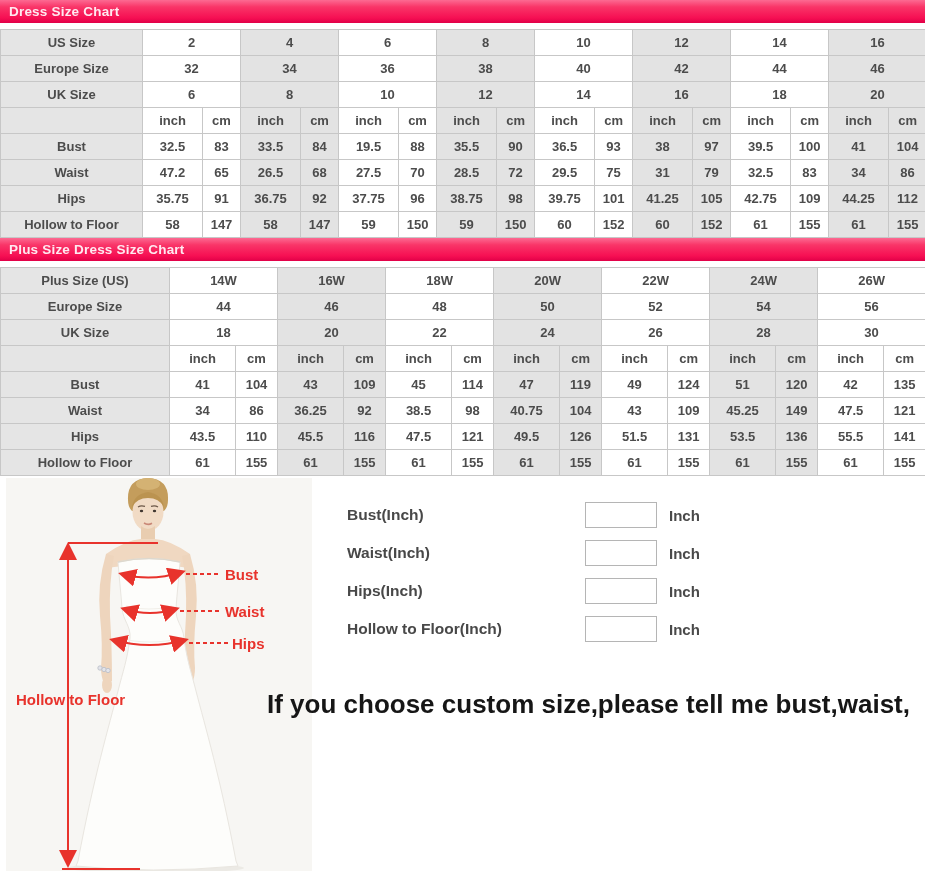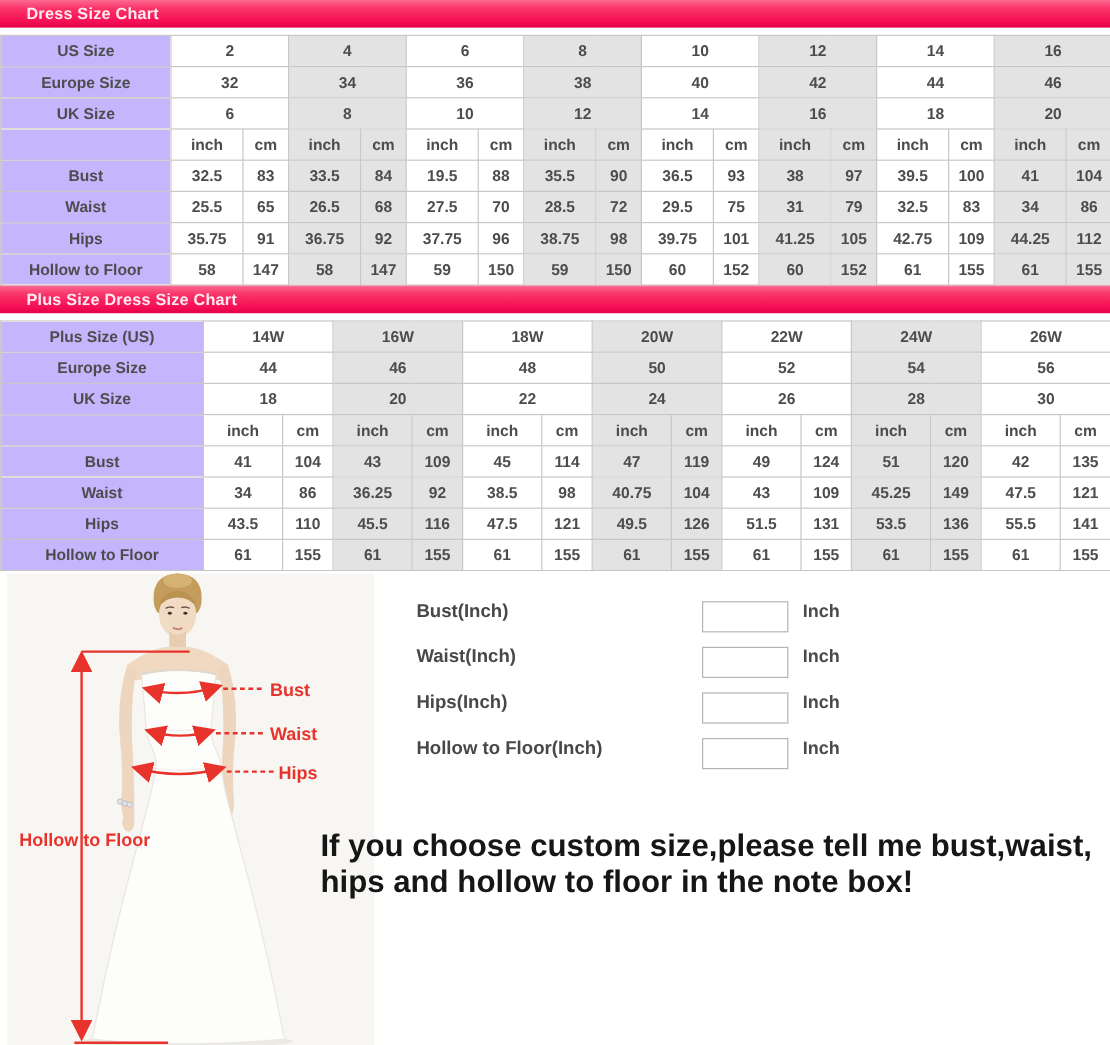--- a/index.html
+++ b/index.html
@@ -1,37 +1,37 @@
 <!DOCTYPE html>
 <html><head>
 <meta charset="utf-8">
 <style>
   html,body{margin:0;padding:0;}
   body{
     width:925px;height:871px;background:#ffffff;overflow:hidden;
     font-family:"Liberation Sans",sans-serif;
   }
   .bar{
-    height:23px;line-height:23px;padding-left:22px;
+    height:23px;line-height:23px;padding-left:9px;
     font-size:13.5px;font-weight:700;color:#ffe9f0;letter-spacing:.2px;
     background:linear-gradient(180deg,#fc6a92 0%,#f93568 30%,#f60f53 78%,#e10048 100%);
   }
   .gap{height:6px;}
   table.size{border-collapse:collapse;table-layout:fixed;width:925px;}
   table.size th,table.size td{
     border:1px solid #c7c7c7;height:25px;padding:0;text-align:center;
     vertical-align:middle;font-size:13px;font-weight:700;color:#4c4c4c;background:#ffffff;
     overflow:hidden;white-space:nowrap;
   }
-  table.size th{background:#c4b5fd;}
+  table.size th{background:#e5e5e5;}
   table.size td.shade{background:#e3e3e3;}
   .bottom{position:relative;height:400px;background:#ffffff;}
   .figure-wrap{position:absolute;left:0;top:0;width:320px;height:400px;}
   .form{position:absolute;left:347px;top:25px;}
-  .frow{display:flex;align-items:flex-start;height:28px;margin-bottom:10px;}
+  .frow{display:flex;align-items:center;height:28px;margin-bottom:10px;}
   .flabel{width:238px;font-size:15.5px;font-weight:700;color:#484848;}
   .fbox{
     width:62px;height:24px;border:1px solid #b5b5b5;background:#ffffff;
     font-size:14px;padding:0 4px;outline:none;border-radius:0;
   }
   .fsuffix{margin-left:12px;font-size:15px;font-weight:700;color:#4a4a4a;}
   .note{
     position:absolute;left:267px;top:213px;
     font-size:26px;font-weight:700;color:#161616;line-height:30px;white-space:nowrap;
   }
@@ -130,21 +130,21 @@
         <td>93</td>
         <td class="shade">38</td>
         <td class="shade">97</td>
         <td>39.5</td>
         <td>100</td>
         <td class="shade">41</td>
         <td class="shade">104</td>
       </tr>
       <tr>
         <th>Waist</th>
-        <td>25.5</td>
+        <td>47.2</td>
         <td>65</td>
         <td class="shade">26.5</td>
         <td class="shade">68</td>
         <td>27.5</td>
         <td>70</td>
         <td class="shade">28.5</td>
         <td class="shade">72</td>
         <td>29.5</td>
         <td>75</td>
         <td class="shade">31</td>
@@ -426,16 +426,15 @@
     </div>
     <div class="frow">
       <div class="flabel">Hollow to Floor(Inch)</div>
       <input class="fbox" type="text" value="" style="">
       <div class="fsuffix">Inch</div>
     </div>
   </div>
 
   <div class="note">
     <div>If you choose custom size,please tell me bust,waist,</div>
-    <div>hips and hollow to floor in the note box!</div>
   </div>
 
 </div>
 
 </body></html>

